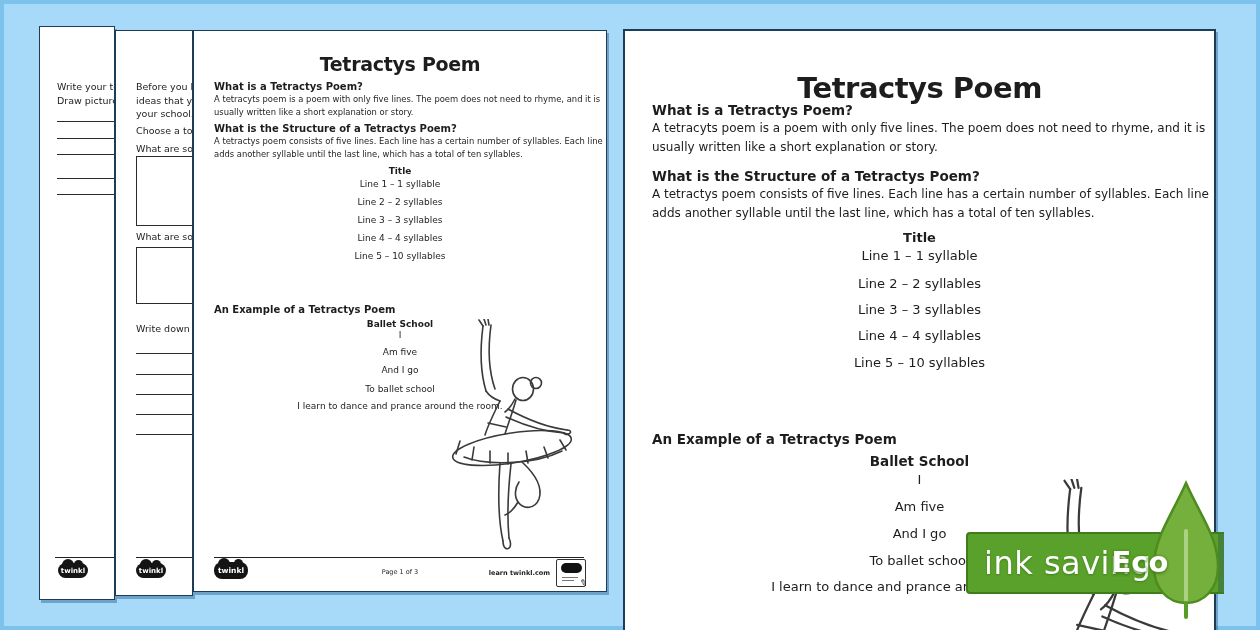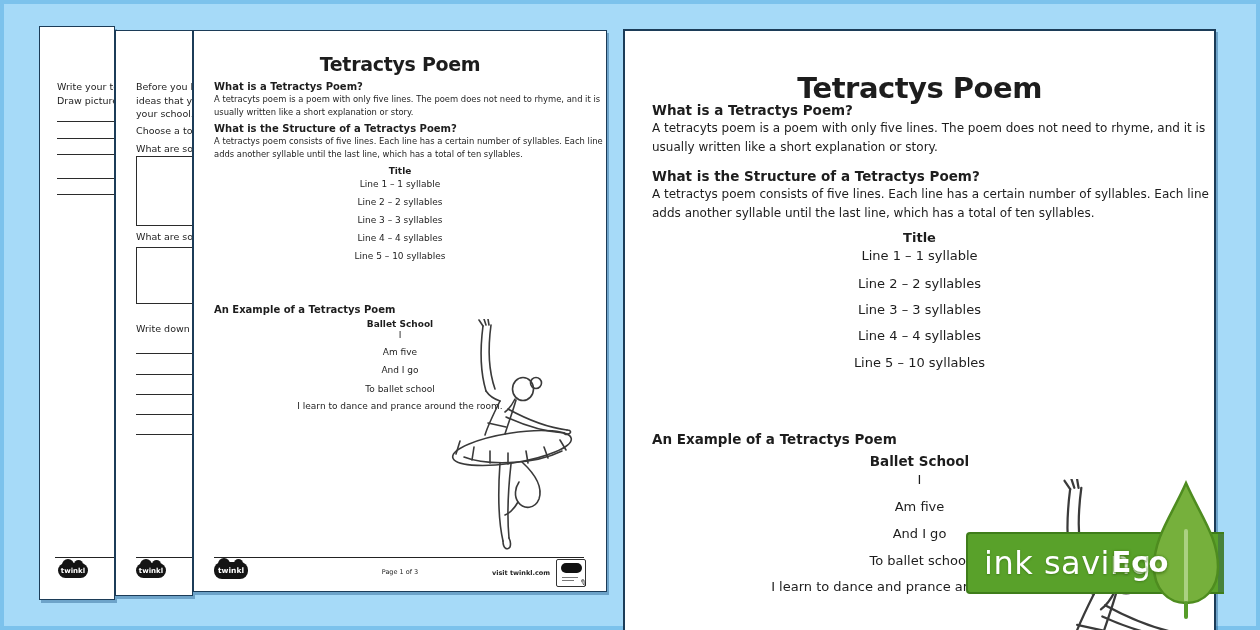--- a/index.html
+++ b/index.html
@@ -178,21 +178,21 @@
     <div class="abs ctr c-line" style="top:353px;">To ballet school</div>
     <div class="abs ctr c-line" style="top:370px;">I learn to dance and prance around the room.</div>
     <svg class="ballerina" id="ballerina-c" viewBox="0 0 128 234">
       <use href="#ballerina-art"></use>
     </svg>
     <div class="footline" style="left:20px; right:22px; top:526px;"></div>
     <div class="cloud" style="left:20px; top:531px; width:34px; height:17px;">
       <span>twinkl</span>
     </div>
     <div class="foot-txt ctr" style="top:537px; position:absolute;">Page 1 of 3</div>
-    <div class="foot-txt bold" style="right:56px; top:538px;">visit twinkl.com</div>
+    <div class="foot-txt bold" style="right:56px; top:538px;">learn twinkl.com</div>
     <div class="mini-badge" style="right:20px; top:528px;">
       <div class="mcloud"></div>
       <div class="ml" style="top:17px; width:16px;"></div>
       <div class="ml" style="top:20px; width:12px;"></div>
       <div class="pencil">✎</div>
     </div>
   </div>
 
   <div class="sheet" id="pageD">
     <div class="abs ctr d-title">Tetractys Poem</div>

